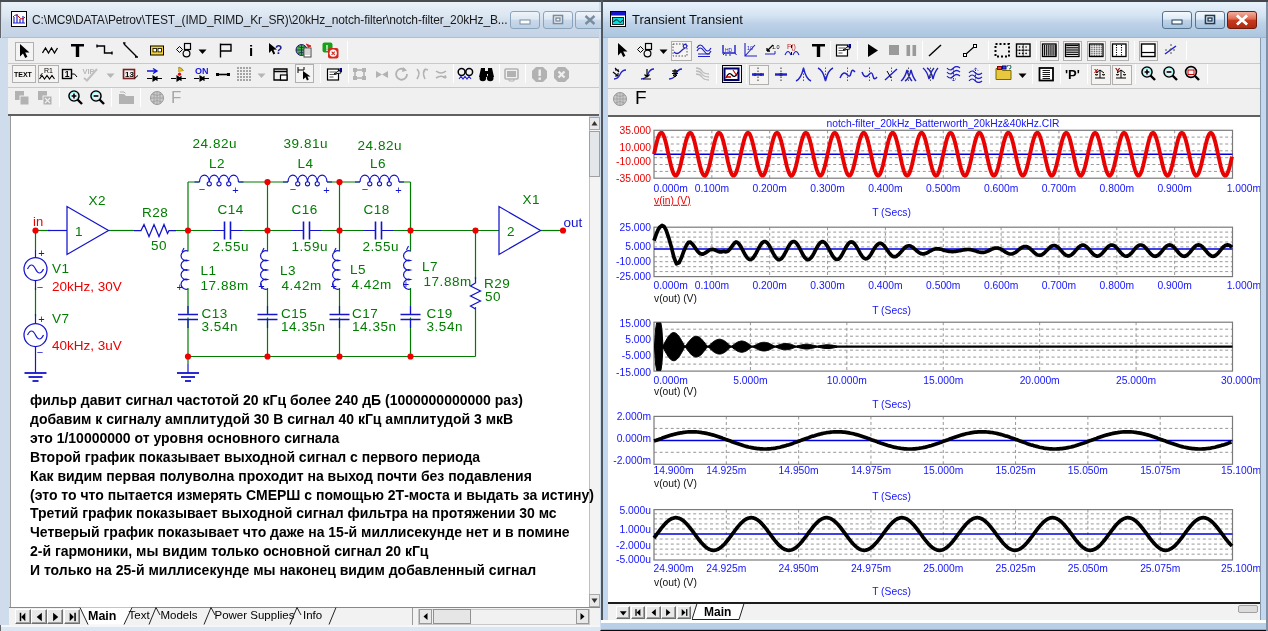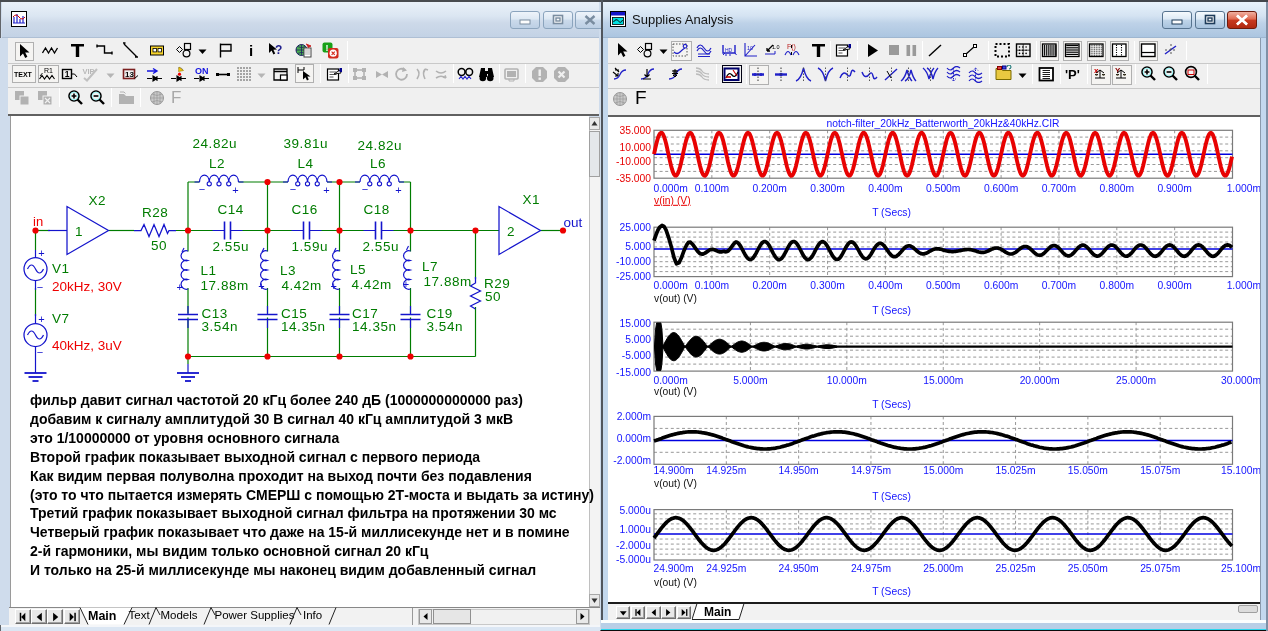--- a/index.html
+++ b/index.html
@@ -17,20 +17,21 @@
     <div class="abs" style="left:0;top:0;width:601px;height:631px;border:1px solid #62656a;border-right:none;"></div>
     <div class="abs" style="left:0;top:0;width:601px;height:2px;background:#494c50;"></div>
     <div class="abs" style="left:2px;top:2px;width:597px;height:36px;background:linear-gradient(#eaf1f9,#dbe6f2 40%,#cdd9e9 60%,#c3d2e5);border-bottom:1px solid #aebfd4;"></div>
     <div class="abs" style="left:11px;top:11px;width:16px;height:16px;">
       <svg width="16" height="16">
         <rect x="0.5" y="0.5" width="15" height="15" fill="#fff" stroke="#000"></rect>
         <path d="M2,12 h12 M3,12 v-6 m3,6 v-9 m3,9 v-4 m3,4 v-7" stroke="#2222cc" stroke-width="1.2"></path>
         <path d="M2,6 q3,-4 6,0 t6,0" stroke="#c00" fill="none"></path>
       </svg>
     </div>
+    <div class="abs" style="left:32px;top:12.5px;font-size:12px;letter-spacing:-0.14px;color:#1a1a1a;width:477px;overflow:hidden;white-space:nowrap;">C:\MC9\DATA\Petrov\TEST_(IMD_RIMD_Kr_SR)\20kHz_notch-filter\notch-filter_20kHz_B...</div>
     <div class="abs" style="left:510px;top:11px;width:30px;height:18px;background:linear-gradient(#eef4fa,#dde8f3 45%,#cbdaeb 50%,#bccfe4);border:1px solid #8ba4bd;border-radius:3px;">
       <svg width="28" height="16">
         <rect x="9" y="8" width="10" height="4" fill="#fdfdfd" stroke="#7a8da0"></rect>
       </svg>
     </div>
     <div class="abs" style="left:542.5px;top:11px;width:30px;height:18px;background:linear-gradient(#eef4fa,#dde8f3 45%,#cbdaeb 50%,#bccfe4);border:1px solid #8ba4bd;border-radius:3px;">
       <svg width="28" height="16">
         <rect x="9.5" y="3.5" width="9" height="8" fill="#fdfdfd" stroke="#7a8da0" stroke-width="1.6"></rect>
         <rect x="12" y="6" width="4" height="3" fill="none" stroke="#7a8da0" stroke-width="1.4"></rect>
       </svg>
@@ -592,21 +593,21 @@
     <div class="abs" style="left:601px;top:0;width:2px;height:631px;background:#50565e;"></div>
     <div class="abs" style="left:603px;top:2px;width:665px;height:36px;background:linear-gradient(#e8f2fb,#d4e3f2 40%,#bed2e8 60%,#abc5e0);border-bottom:1px solid #9eb6d0;"></div>
     <div class="abs" style="left:610px;top:11px;width:16px;height:16px;">
       <svg width="16" height="16">
         <rect x="0.5" y="0.5" width="15" height="15" fill="#fff" stroke="#000"></rect>
         <rect x="1" y="1" width="14" height="3.5" fill="#1414c8"></rect>
         <rect x="2.5" y="6.5" width="11" height="7" fill="#00e0e0" stroke="#000" stroke-width="0.8"></rect>
         <path d="M3.5,11 q2.5,-4 5,-1 t4,-1" stroke="#000" fill="none" stroke-width="1"></path>
       </svg>
     </div>
-    <div class="abs" style="left:632px;top:12px;font-size:13px;color:#111;">Supplies Analysis</div>
+    <div class="abs" style="left:632px;top:12px;font-size:13px;color:#111;">Transient Transient</div>
     <div class="abs" style="left:1162px;top:11px;width:30px;height:18px;background:linear-gradient(#f5fafd,#dce9f5 45%,#c0d5e9 50%,#a8c3de);border:1px solid #56738f;border-radius:3px;">
       <svg width="28" height="16">
         <rect x="9" y="8" width="10" height="4" fill="#fdfdfd" stroke="#1e3c5a"></rect>
       </svg>
     </div>
     <div class="abs" style="left:1194.5px;top:11px;width:30px;height:18px;background:linear-gradient(#f5fafd,#dce9f5 45%,#c0d5e9 50%,#a8c3de);border:1px solid #56738f;border-radius:3px;">
       <svg width="28" height="16">
         <rect x="9.5" y="3.5" width="9" height="8" fill="#fdfdfd" stroke="#1e3c5a" stroke-width="1.6"></rect>
         <rect x="12" y="6" width="4" height="3" fill="none" stroke="#1e3c5a" stroke-width="1.4"></rect>
       </svg>

